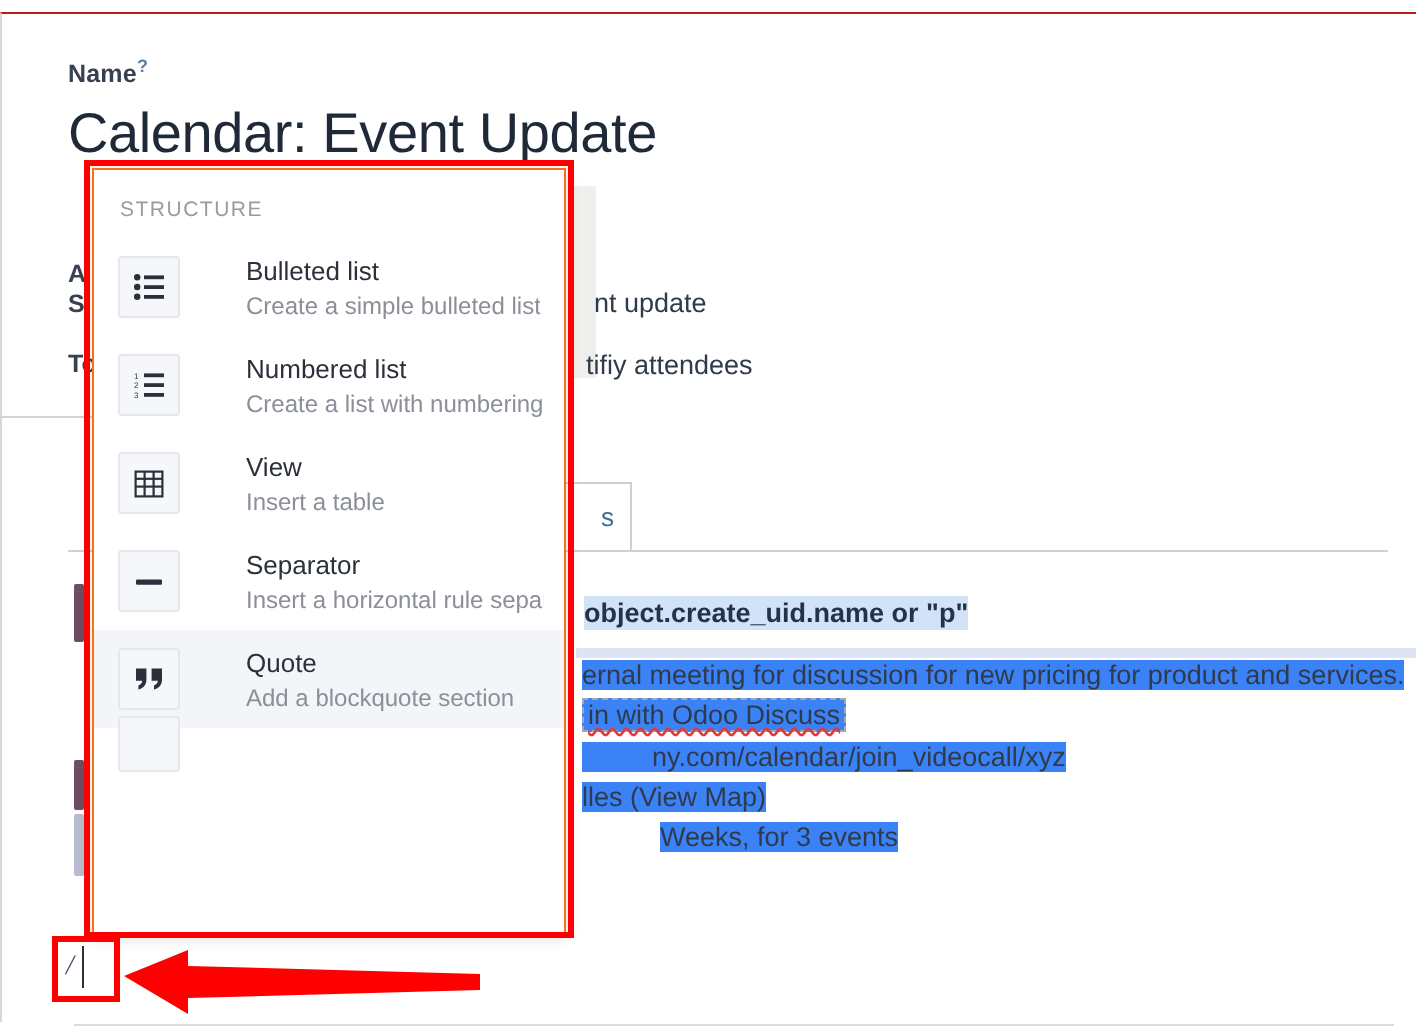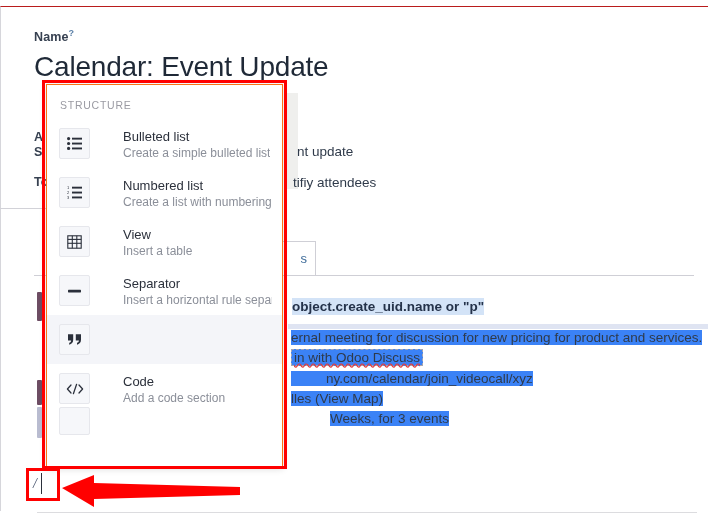--- a/index.html
+++ b/index.html
@@ -345,35 +345,26 @@
       </span>
     </div>
 
     <div class="pb-item active">
       <span class="pb-ico">
         <svg width="16" height="13" viewBox="0 0 16 13" fill="currentColor">
           <path d="M1 1.2 h5.2 v5.6 c0 2.8 -1.6 4.4 -4 5 v-2.1 c1.3 -0.4 1.9 -1.2 1.9 -2.3 H1 z"></path>
           <path d="M8.8 1.2 h5.2 v5.6 c0 2.8 -1.6 4.4 -4 5 v-2.1 c1.3 -0.4 1.9 -1.2 1.9 -2.3 H8.8 z"></path>
         </svg>
       </span>
-    </div>
-
-    <div class="pb-item">
-      <span class="pb-ico">
-        <svg width="18" height="12" viewBox="0 0 18 12" fill="none" stroke="currentColor" stroke-width="1.25" stroke-linecap="round" stroke-linejoin="round">
-          <polyline points="5,2 1.4,6 5,10"></polyline>
-          <line x1="10.6" y1="1.3" x2="7.4" y2="10.7"></line>
-          <polyline points="13,2 16.6,6 13,10"></polyline>
-        </svg>
-      </span>
-      <span class="pb-txt">
-        <span class="pb-title">Code</span>
-        <span class="pb-desc" style="display:block;">Add a code section</span>
-      </span>
-    </div>
+      <span class="pb-txt">
+        <span class="pb-title">Quote</span>
+        <span class="pb-desc" style="display:block;">Add a blockquote section</span>
+      </span>
+    </div>
+
 
     <div class="pb-item" style="height:20px; padding-top:0;">
       <span class="pb-ico" style="height:28px;"></span>
     </div>
   </div>
 
   <div class="anno-box big"></div>
 
   <div class="slash-cell">/</div>
   <div class="caret"></div>

